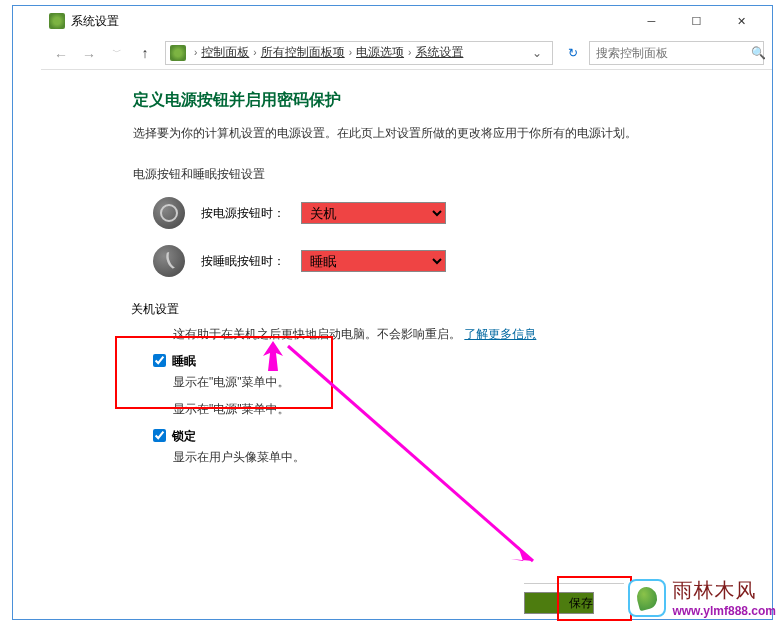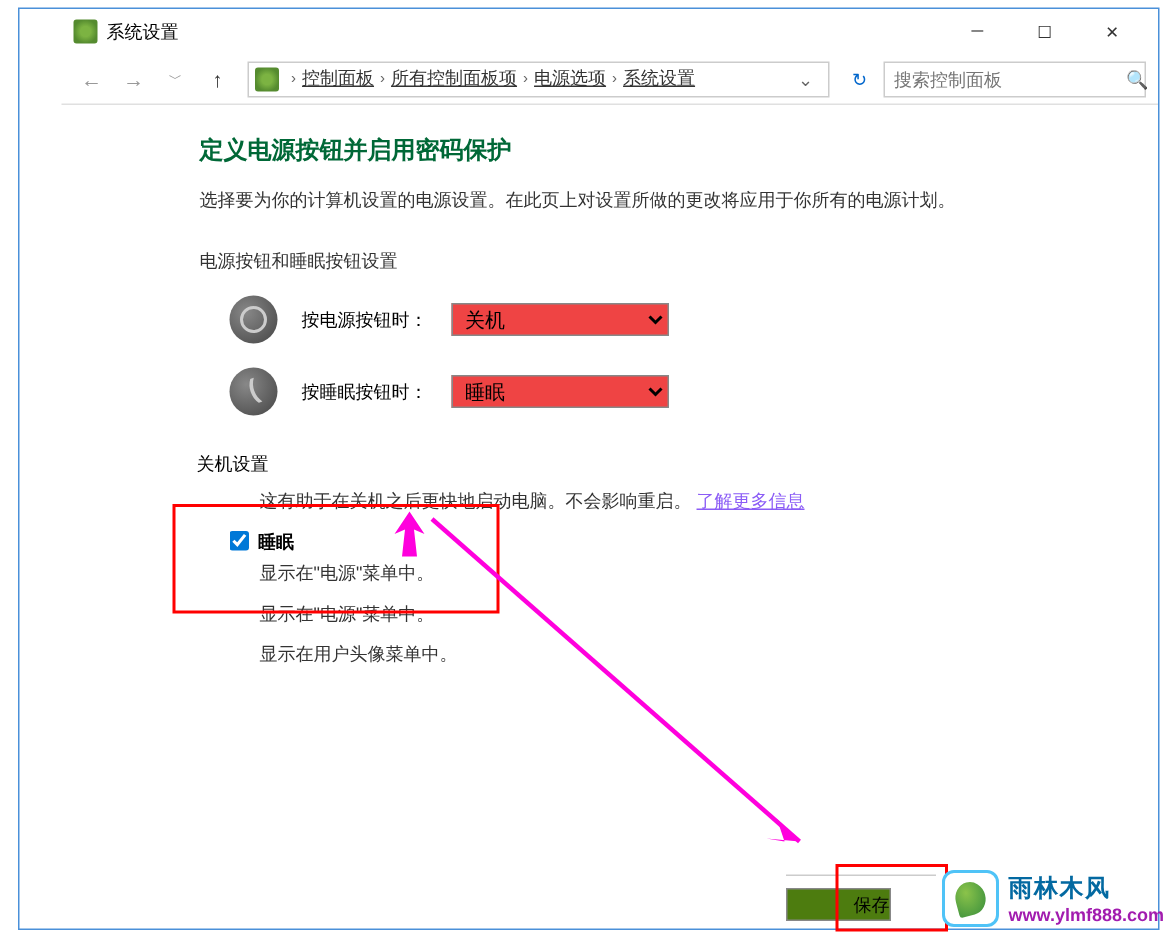--- a/index.html
+++ b/index.html
@@ -45,33 +45,33 @@
     
     .shutdown-section { margin-top: 24px; }
     .shutdown-title { margin-bottom: 8px; }
     
     .highlight-box { border: 2px solid #ff0000; position: absolute; left: 74px; top: 266px; width: 218px; height: 73px; pointer-events: none; }
     
     .checkbox-row { display: flex; align-items: flex-start; padding-left: 20px; margin-bottom: 4px; }
     .checkbox-row input[type="checkbox"] { margin-right: 6px; margin-top: 1px; width: 13px; height: 13px; accent-color: #0078d7; }
     .checkbox-label { font-weight: bold; }
     .checkbox-desc { padding-left: 40px; color: #333; margin-bottom: 10px; }
-    .link { color: #8b5cf6; }
+    .link { color: #0369a1; }
     
     .arrow-svg { position: absolute; pointer-events: none; }
     
     .save-btn-area { position: absolute; bottom: 5px; right: 148px; border-top: 1px solid #ccc; padding-top: 8px; width: 100px; }
     .save-btn { width: 70px; height: 22px; background: #4d7c0f; border: 1px solid #888; font-family: inherit; text-align: right; line-height: 20px; }
     .highlight-box2 { border: 2px solid #ff0000; position: absolute; right: 140px; bottom: -2px; width: 75px; height: 45px; pointer-events: none; }
     
     .watermark { position: absolute; right: 4px; bottom: 8px; display: flex; align-items: center; gap: 6px; }
     .wm-icon { width: 38px; height: 38px; border: 2px solid #4fc3f7; border-radius: 8px; background: #fff; display: flex; align-items: center; justify-content: center; }
     .wm-leaf { width: 20px; height: 22px; background: radial-gradient(ellipse at 40% 30%, #8bc34a, #388e3c); border-radius: 50% 50% 50% 10%; transform: rotate(-15deg); }
     .wm-text { display: flex; flex-direction: column; }
-    .wm-cn { font-size: 16px; font-weight: bold; color: #0369a1; letter-spacing: 1px; }
+    .wm-cn { font-size: 20px; font-weight: normal; color: #7f1d1d; letter-spacing: 1px; }
     .wm-url { font-size: 12px; color: #a21caf; font-weight: bold; }
   </style>
 </head>
 <body>
 
 <div class="window">
   <div class="titlebar">
     <div class="titlebar-icon"></div>
     <div class="titlebar-text">系统设置</div>
     <div class="titlebar-btns">
@@ -136,20 +136,24 @@
       </p>
 
       <div class="checkbox-row">
         <input type="checkbox" checked="" style="">
         <span class="checkbox-label">睡眠</span>
       </div>
       <p class="checkbox-desc">显示在"电源"菜单中。</p>
 
       <p class="checkbox-desc">显示在"电源"菜单中。</p>
 
+      <div class="checkbox-row">
+        <input type="checkbox" checked="" style="">
+        <span class="checkbox-label">锁定</span>
+      </div>
       <p class="checkbox-desc">显示在用户头像菜单中。</p>
     </div>
 
     <div class="highlight-box"></div>
   </div>
 
   <svg class="arrow-svg" style="left:240px; top:330px; width:40px; height:40px;">
     <polygon points="20,5 30,20 23,17 25,35 15,35 17,17 10,20" fill="#ff00dd"></polygon>
   </svg>
 

